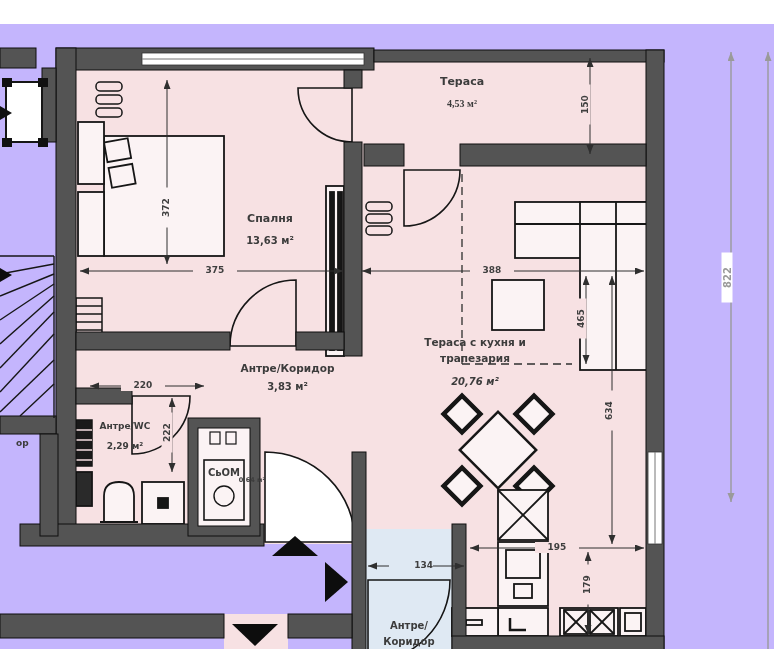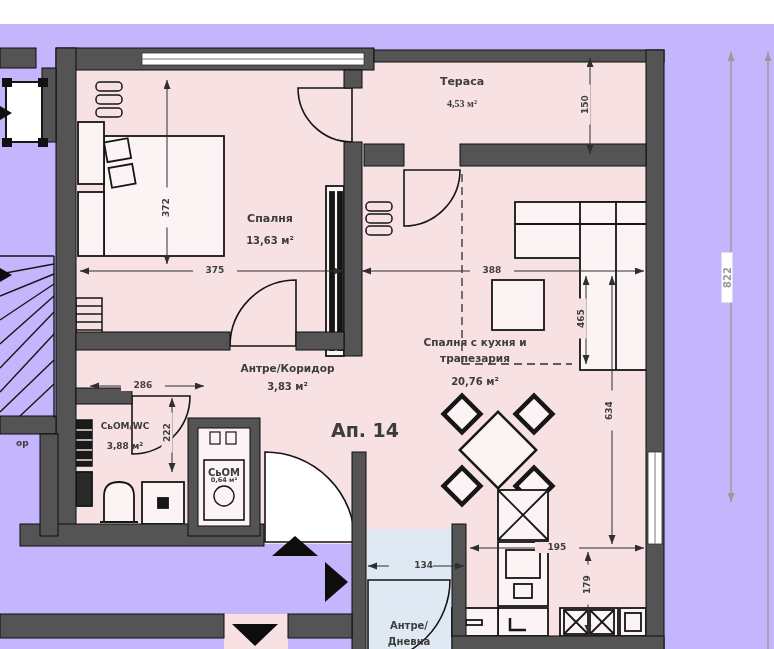--- a/index.html
+++ b/index.html
@@ -237,40 +237,39 @@
   <g stroke="#9a9a9a" stroke-width="1.4">
     <line x1="731" y1="28" x2="731" y2="478" marker-start="url(#arrg)" marker-end="url(#arrg)"></line>
     <line x1="768" y1="28" x2="768" y2="649" marker-start="url(#arrg)"></line>
   </g>
 </svg>
 
 <div class="lbl fs11" style="left:402px;top:52px;width:120px;">Тераса</div>
 <div class="lbl fs10" style="left:402px;top:74px;width:120px;font-family:Liberation Serif, serif;">4,53 м²</div>
 <div class="lbl fs11" style="left:210px;top:189px;width:120px;">Спалня</div>
 <div class="lbl fs10" style="left:210px;top:211px;width:120px;">13,63 м²</div>
-<div class="lbl fs105" style="left:400px;top:312px;width:150px;">Спалня с кухня и</div>
+<div class="lbl fs105" style="left:400px;top:312px;width:150px;">Тераса с кухня и</div>
 <div class="lbl fs105" style="left:400px;top:328px;width:150px;">трапезария</div>
-<div class="lbl fs10" style="left:400px;top:352px;width:150px;">20,76 м²</div>
+<div class="lbl fs10" style="left:400px;top:352px;width:150px;font-style:italic;">20,76 м²</div>
 <div class="lbl fs105" style="left:215px;top:338px;width:145px;">Антре/Коридор</div>
 <div class="lbl fs10" style="left:215px;top:357px;width:145px;">3,83 м²</div>
-<div class="lbl fs9" style="left:75px;top:397px;width:100px;">СьОМ/WC</div>
-<div class="lbl fs9" style="left:75px;top:417px;width:100px;">3,88 м²</div>
+<div class="lbl fs9" style="left:75px;top:397px;width:100px;">Антре/WC</div>
+<div class="lbl fs9" style="left:75px;top:417px;width:100px;">2,29 м²</div>
 <div class="lbl fs7" style="left:198px;top:443px;width:52px;">СьОМ</div>
-<div class="lbl fs65" style="left:198px;top:453px;width:52px;">0,64 м²</div>
-<div class="lbl fs19" style="left:290px;top:396px;width:150px;">Ап. 14</div>
+<div class="lbl fs65" style="left:198px;top:453px;width:52px;padding-left:28px;">0,64 м²</div>
 <div class="lbl fs10" style="left:366px;top:596px;width:86px;">Антре/</div>
-<div class="lbl fs10" style="left:366px;top:612px;width:86px;">Дневна</div>
+<div class="lbl fs10" style="left:366px;top:612px;width:86px;">Коридор</div>
 <div class="lbl fs9 leftal" style="left:16px;top:414px;width:24px;">ор</div>
 
 <div class="dim" style="left:193px;top:241px;width:44px;">375</div>
 <div class="dim" style="left:470px;top:241px;width:44px;">388</div>
 <div class="dim rot white" style="left:146px;top:178px;width:40px;">372</div>
 <div class="dim rot" style="left:565px;top:75px;width:40px;">150</div>
 <div class="dim rot" style="left:561px;top:289px;width:40px;">465</div>
 <div class="dim rot" style="left:589px;top:381px;width:40px;">634</div>
 <div class="dim" style="left:535px;top:518px;width:44px;">195</div>
 <div class="dim rot" style="left:567px;top:555px;width:40px;">179</div>
-<div class="dim" style="left:121px;top:356px;width:44px;">286</div>
+<div class="dim" style="left:121px;top:356px;width:44px;">220</div>
 <div class="dim rot" style="left:147px;top:403px;width:40px;">222</div>
 <div class="dim blue" style="left:389px;top:536px;width:44px;text-align:right;">134</div>
 <div class="dim rot gray" style="left:702px;top:248px;width:50px;">822</div>
 
 </div>
 
 </body></html>

